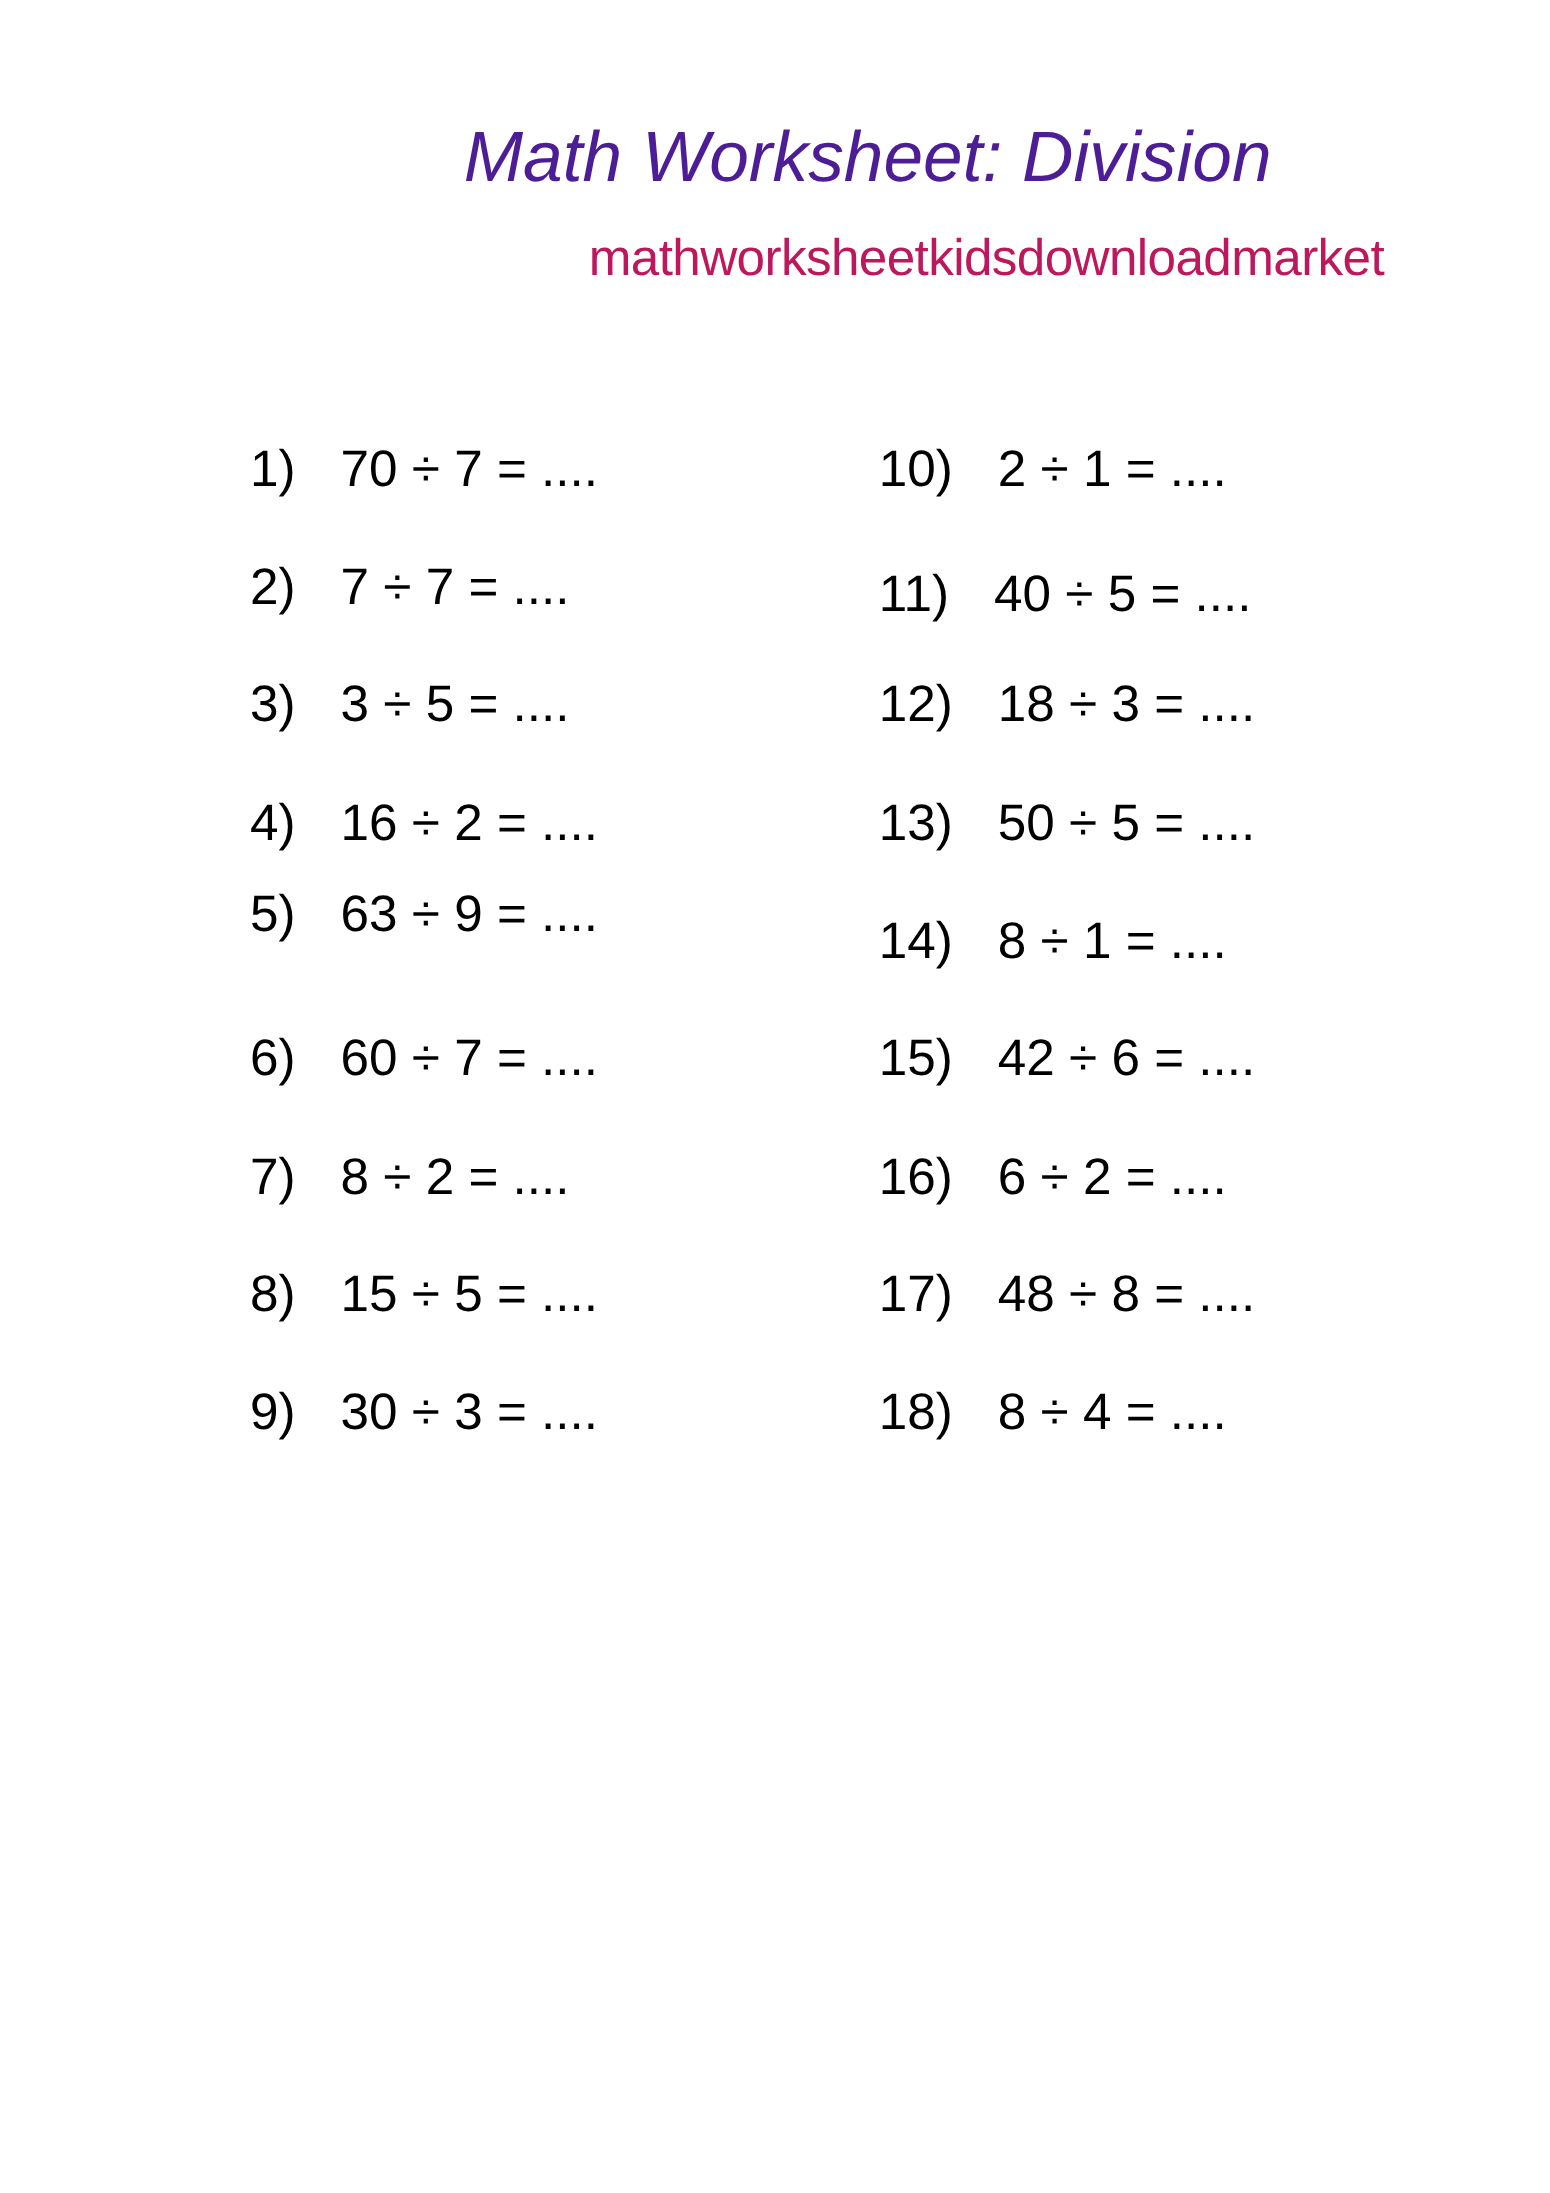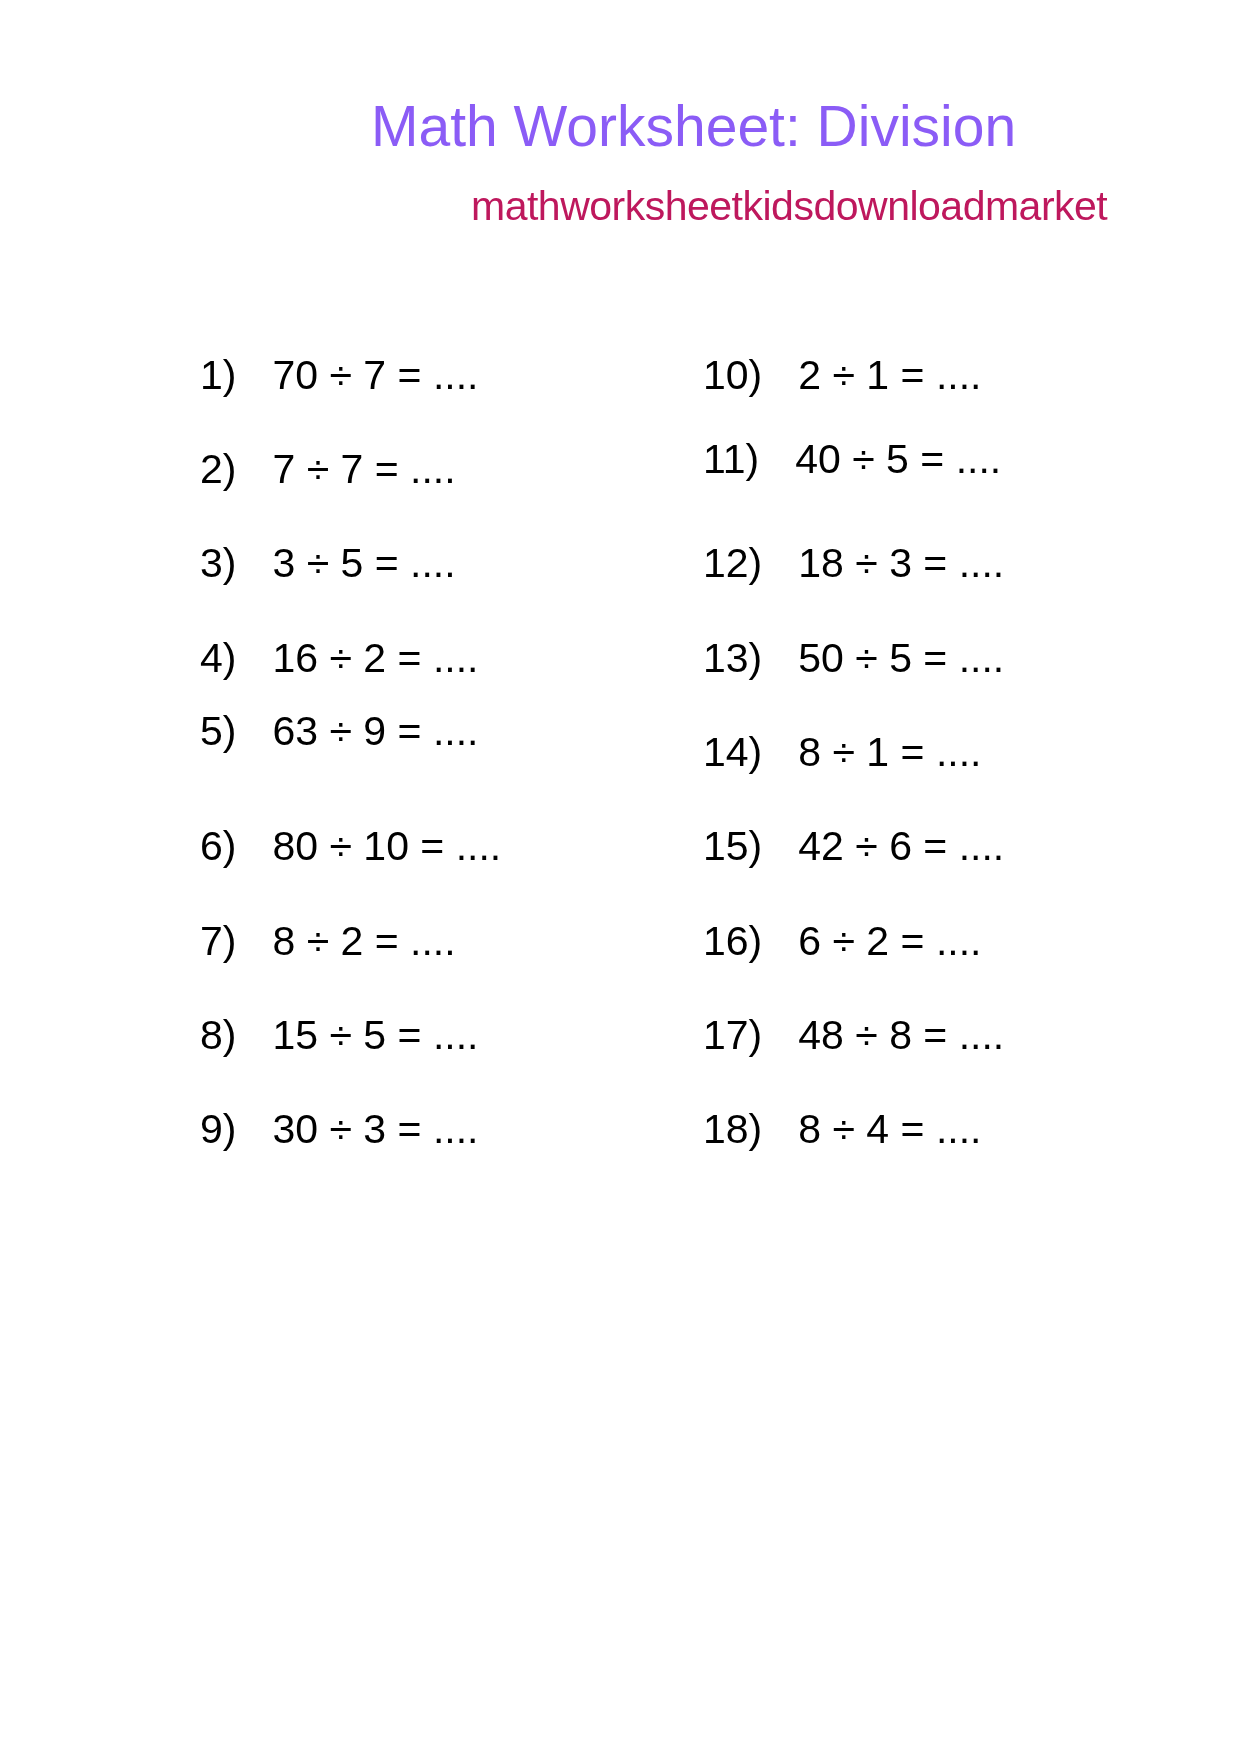--- a/index.html
+++ b/index.html
@@ -2,21 +2,21 @@
 <html><head>
   <meta charset="utf-8">
   <style>
     html, body { margin: 0; padding: 0; background: #ffffff; }
     body {
       width: 1240px; height: 1754px; position: relative; overflow: hidden;
       font-family: "Liberation Sans", "DejaVu Sans", sans-serif; color: #000;
     }
     .title {
       position: absolute; left: 371px; top: 98px;
-      font-size: 57px; line-height: 1; white-space: nowrap; color: #8b5cf6;
+      font-size: 57px; line-height: 1; white-space: nowrap; color: #4c1d95; font-style: italic;
     }
     .subtitle {
       position: absolute; left: 471px; top: 186px;
       font-size: 41px; line-height: 1; white-space: nowrap; color: #be185d;
       letter-spacing: -0.5px;
     }
     .col { position: absolute; top: 355px; }
     .col.left { left: 200px; }
     .col.right { left: 703px; }
     .problem {
@@ -31,29 +31,29 @@
 
 <div class="title">Math Worksheet: Division</div>
 <div class="subtitle">mathworksheetkidsdownloadmarket</div>
 
 <div class="col left">
   <div class="problem" style="top:0px"><span class="num">1)</span><span class="expr">70 ÷ 7 = ....</span></div>
   <div class="problem" style="top:94px"><span class="num">2)</span><span class="expr">7 ÷ 7 = ....</span></div>
   <div class="problem" style="top:188px"><span class="num">3)</span><span class="expr">3 ÷ 5 = ....</span></div>
   <div class="problem" style="top:283px"><span class="num">4)</span><span class="expr">16 ÷ 2 = ....</span></div>
   <div class="problem" style="top:356px"><span class="num">5)</span><span class="expr">63 ÷ 9 = ....</span></div>
-  <div class="problem" style="top:471px"><span class="num">6)</span><span class="expr">80 ÷ 10 = ....</span></div>
+  <div class="problem" style="top:471px"><span class="num">6)</span><span class="expr">60 ÷ 7 = ....</span></div>
   <div class="problem" style="top:566px"><span class="num">7)</span><span class="expr">8 ÷ 2 = ....</span></div>
   <div class="problem" style="top:660px"><span class="num">8)</span><span class="expr">15 ÷ 5 = ....</span></div>
   <div class="problem" style="top:754px"><span class="num">9)</span><span class="expr">30 ÷ 3 = ....</span></div>
 </div>
 
 <div class="col right">
   <div class="problem" style="top:0px"><span class="num">10)</span><span class="expr">2 ÷ 1 = ....</span></div>
-  <div class="problem" style="top:84px"><span class="num">11)</span><span class="expr">40 ÷ 5 = ....</span></div>
+  <div class="problem" style="top:100px"><span class="num">11)</span><span class="expr">40 ÷ 5 = ....</span></div>
   <div class="problem" style="top:188px"><span class="num">12)</span><span class="expr">18 ÷ 3 = ....</span></div>
   <div class="problem" style="top:283px"><span class="num">13)</span><span class="expr">50 ÷ 5 = ....</span></div>
   <div class="problem" style="top:377px"><span class="num">14)</span><span class="expr">8 ÷ 1 = ....</span></div>
   <div class="problem" style="top:471px"><span class="num">15)</span><span class="expr">42 ÷ 6 = ....</span></div>
   <div class="problem" style="top:566px"><span class="num">16)</span><span class="expr">6 ÷ 2 = ....</span></div>
   <div class="problem" style="top:660px"><span class="num">17)</span><span class="expr">48 ÷ 8 = ....</span></div>
   <div class="problem" style="top:754px"><span class="num">18)</span><span class="expr">8 ÷ 4 = ....</span></div>
 </div>
 
 </body></html>

